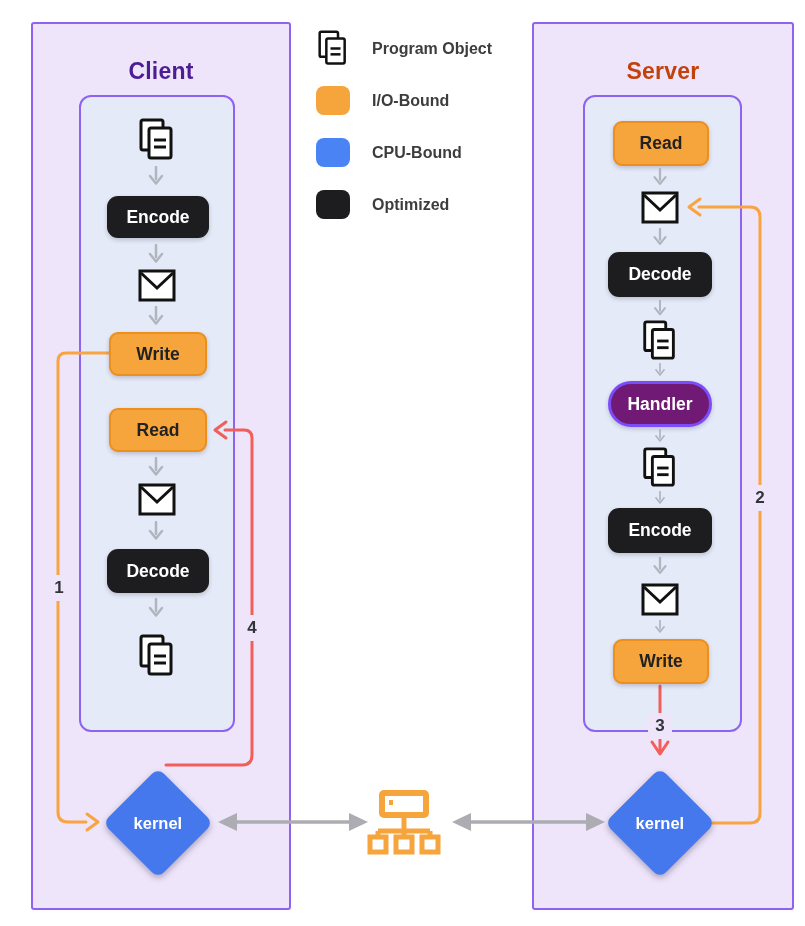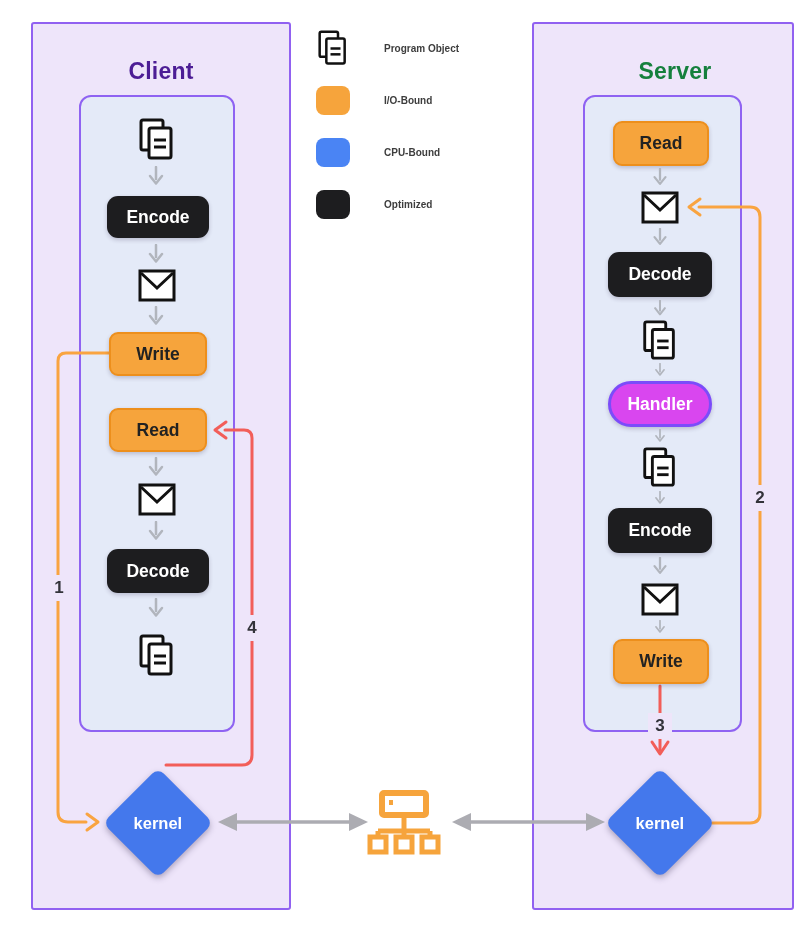--- a/index.html
+++ b/index.html
@@ -5,40 +5,40 @@
   html,body{margin:0;padding:0;background:#ffffff;}
   .canvas{
     position:relative;width:805px;height:926px;background:#ffffff;overflow:hidden;
     font-family:"Liberation Sans","DejaVu Sans",sans-serif;
   }
   
   .panel{position:absolute;border:2.5px solid #9161F1;border-radius:3px;background:#EEE5FA;}
   .panel-title{position:absolute;top:34px;left:0;width:100%;text-align:center;
     font-size:23px;font-weight:bold;letter-spacing:.2px;}
   .client-title{color:#4c1d95;}
-  .server-title{color:#15803d;padding-left:12px;}
+  .server-title{color:#c2410c;}
   .inner-box{position:absolute;border:2px solid #8F63F2;border-radius:12px;background:#E4EAF8;}
   
   .node{position:absolute;display:flex;align-items:center;justify-content:center;
     font-weight:bold;font-size:17.5px;border-radius:9px;
     box-shadow:0 2px 4px rgba(40,30,70,.22);}
   .node-black{background:#1D1D1F;color:#ffffff;border-radius:11px;}
   .node-orange{background:#F6A43C;color:#222222;border:2px solid #ED8F1C;}
-  .node-pill{background:#d946ef;color:#ffffff;border:3px solid #7B4CFA;border-radius:26px;}
+  .node-pill{background:#701a75;color:#ffffff;border:3px solid #7B4CFA;border-radius:26px;}
   .icon-node{position:absolute;box-shadow:none;}
   
   .kernel{position:absolute;width:78px;height:78px;background:#4478EC;border-radius:8px;
     transform:rotate(45deg);box-shadow:2px 2px 6px rgba(40,30,70,.35);
     display:flex;align-items:center;justify-content:center;}
   .kernel span{transform:rotate(-45deg);color:#ffffff;font-weight:bold;font-size:16.5px;}
   
   .legend{position:absolute;left:314px;top:30px;width:220px;}
   .legend-row{display:flex;align-items:center;margin-bottom:15px;height:37px;}
   .legend-icon{width:38px;display:flex;align-items:center;justify-content:center;flex:0 0 38px;}
-  .legend-label{margin-left:32px;font-size:10px;font-weight:bold;color:#3D3D3D;text-align:center;}
+  .legend-label{margin-left:20px;font-size:16px;font-weight:bold;color:#3D3D3D;text-align:center;}
   .swatch{width:34px;height:29px;border-radius:8px;}
   .sw-blue{background:#4A84F4;}
   .sw-orange{background:#F6A43C;}
   .sw-black{background:#1D1D1F;}
   
   .connectors{position:absolute;left:0;top:0;width:805px;height:926px;pointer-events:none;}
   
   .edge-label{position:absolute;width:24px;height:26px;line-height:26px;text-align:center;
     font-size:17px;font-weight:bold;color:#33333a;background:#EEE5FA;}
   .flow-arrow{position:absolute;}

